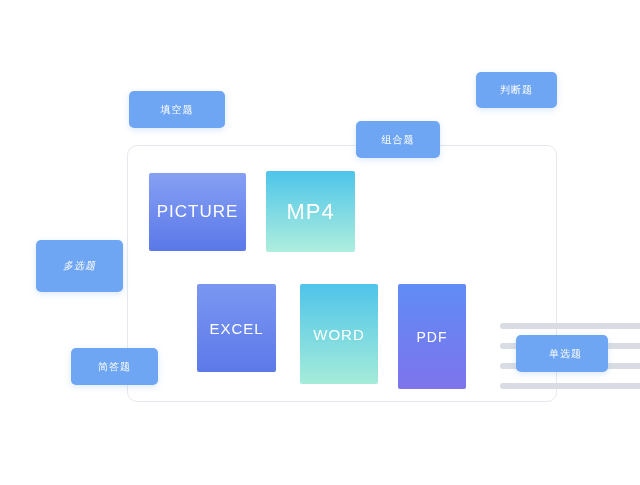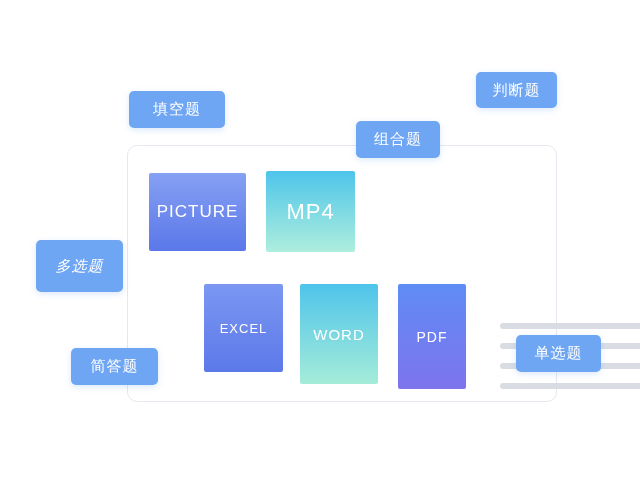--- a/index.html
+++ b/index.html
@@ -19,33 +19,33 @@
     width:428px;height:255px;
     background:#ffffff;
     border:1px solid #e5e8ee;
     border-radius:10px;
   }
   .tag{
     position:absolute;
     display:flex;align-items:center;justify-content:center;
     background:#6fa6f3;
     color:#ffffff;
-    font-size:15px;
+    font-size:10px;
     border-radius:5px;
     letter-spacing:1px;
     box-shadow:0 2px 6px rgba(111,166,243,0.25);
     cursor:pointer;
     user-select:none;
   }
   .tag-fill-blank{left:129px;top:91px;width:96px;height:37px;}
   .tag-true-false{left:476px;top:72px;width:81px;height:36px;}
   .tag-combination{left:316px;top:121px;width:84px;height:37px;margin-left:40px;}
   .tag-multiple-choice{left:36px;top:240px;width:87px;height:52px;font-style:italic;}
   .tag-short-answer{left:71px;top:348px;width:87px;height:37px;}
-  .tag-single-choice{left:516px;top:335px;width:85px;height:37px;}
+  .tag-single-choice{left:516px;top:335px;width:85px;height:37px;padding-left:7px;}
   .tile{
     position:absolute;
     display:flex;align-items:center;justify-content:center;
     color:#ffffff;
     letter-spacing:1px;
     border-radius:2px;
     cursor:pointer;
     user-select:none;
   }
   .tile-picture{
@@ -54,23 +54,22 @@
     background:linear-gradient(to bottom,#86a0f3,#5a78e9);
     text-align:right;
   }
   .tile-mp4{
     left:266px;top:171px;width:89px;height:81px;
     font-size:22px;
     background:linear-gradient(to bottom,#4ec5ea,#aeeedd);
   }
   .tile-excel{
     left:197px;top:284px;width:79px;height:88px;
-    font-size:13px;
+    font-size:15px;
     background:linear-gradient(to bottom,#7b97f2,#5c79e9);
-    margin-left:7px;
   }
   .tile-word{
     left:300px;top:284px;width:78px;height:100px;
     font-size:15px;
     background:linear-gradient(to bottom,#4fc4ea,#a5ecd9);
   }
   .tile-pdf{
     left:398px;top:284px;width:68px;height:105px;
     font-size:14px;
     background:linear-gradient(to bottom,#5f8cf5,#7e74ec);

